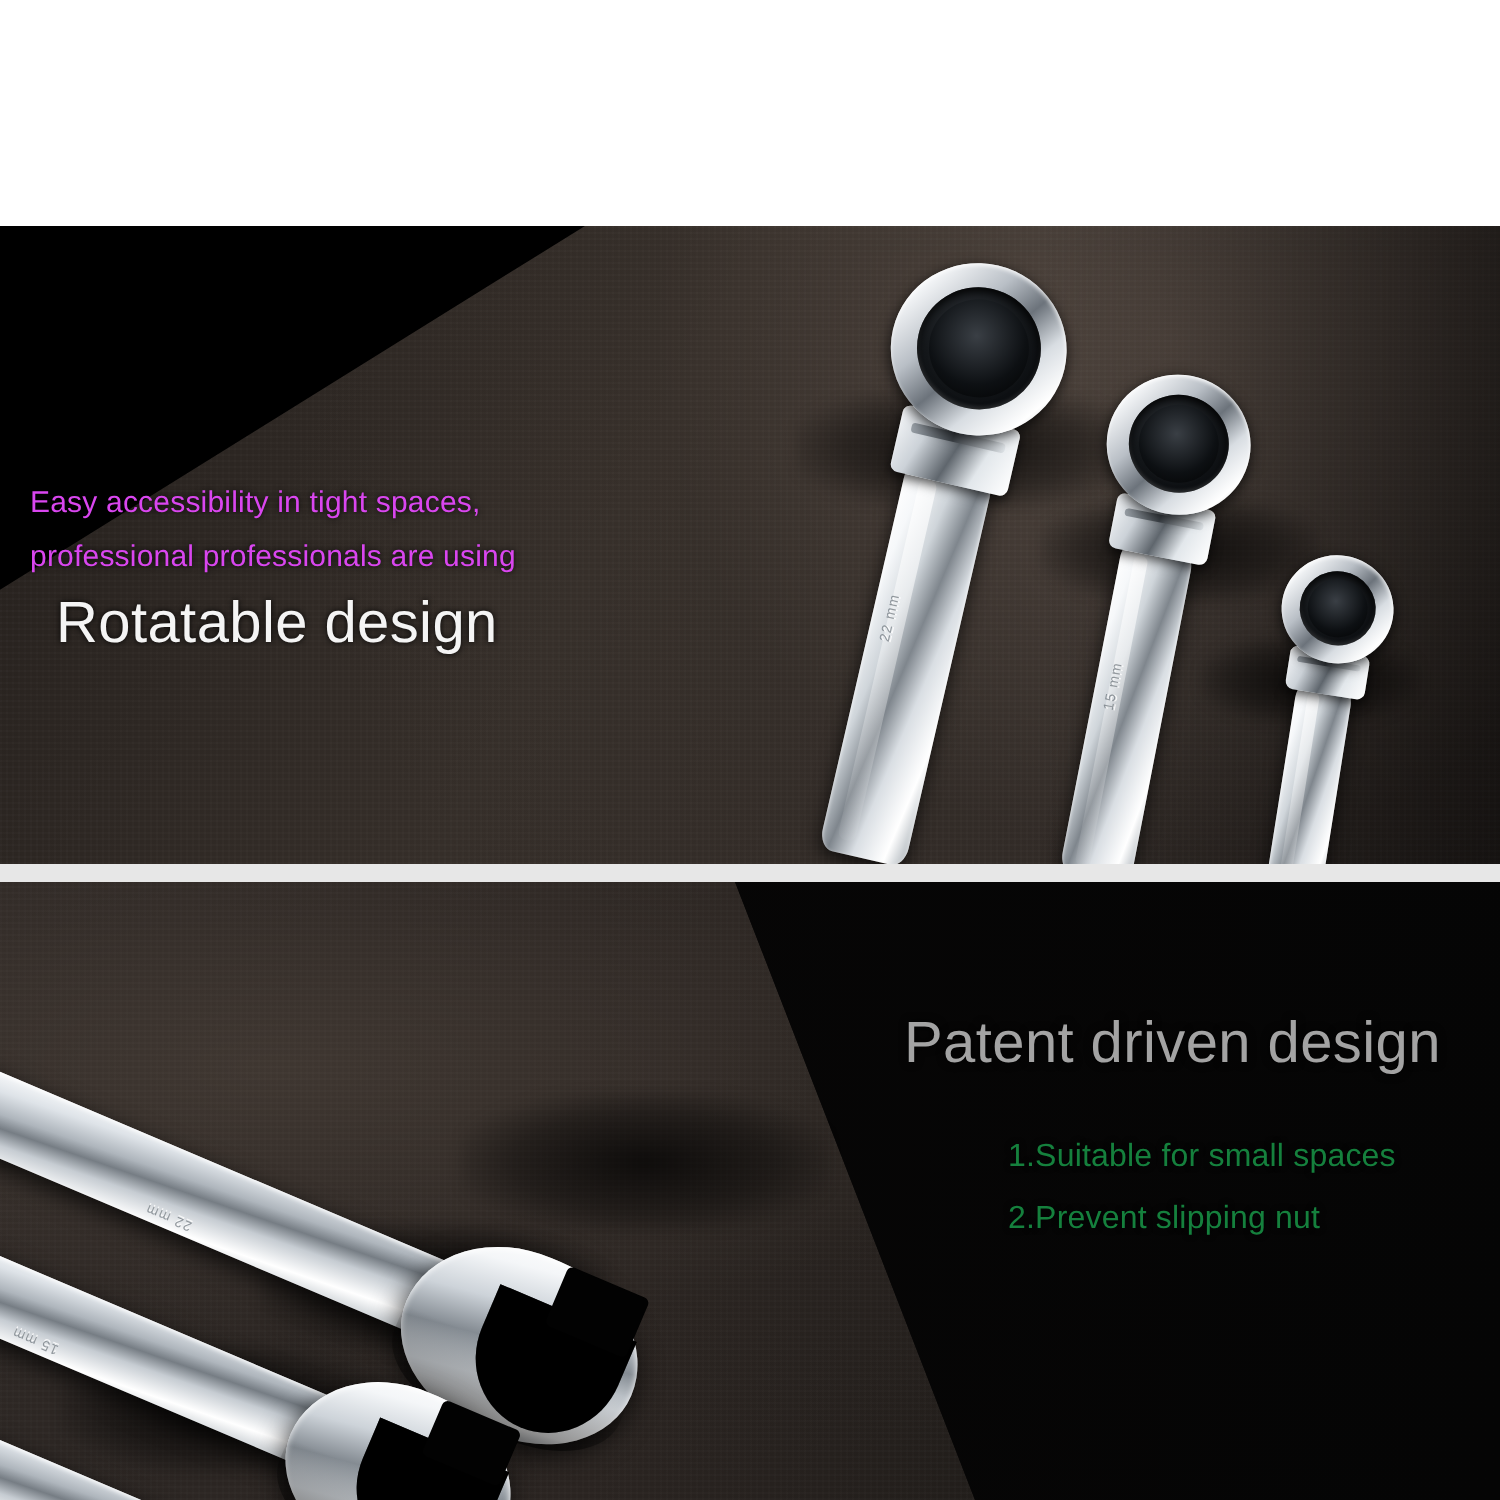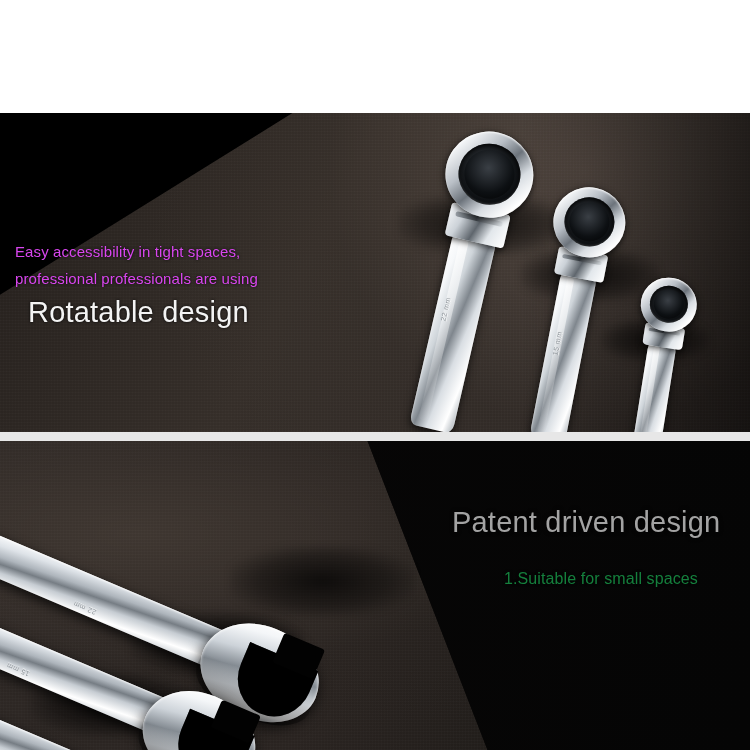--- a/index.html
+++ b/index.html
@@ -346,16 +346,17 @@
         <div class="oshaft" style="left:0px; top:22px; width:368px; height:37px;"></div>
         <div class="ohead" style="left:322px; top:2px; width:112px; height:86px;"></div>
 
       </div>
     </div>
 
     <div class="p3-heading">Patent driven design</div>
 
     <div class="p3-list">
       <div class="p3-item">1.Suitable for small spaces</div>
+      <div class="p3-item">2.Prevent slipping nut</div>
     </div>
   </div>
 
 </div>
 
 </body></html>

